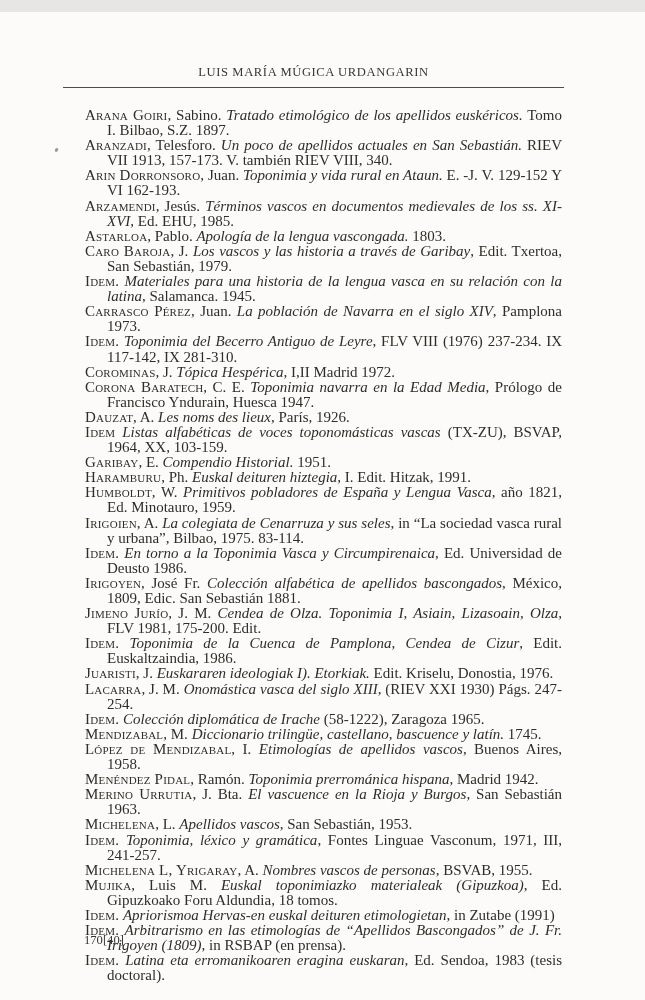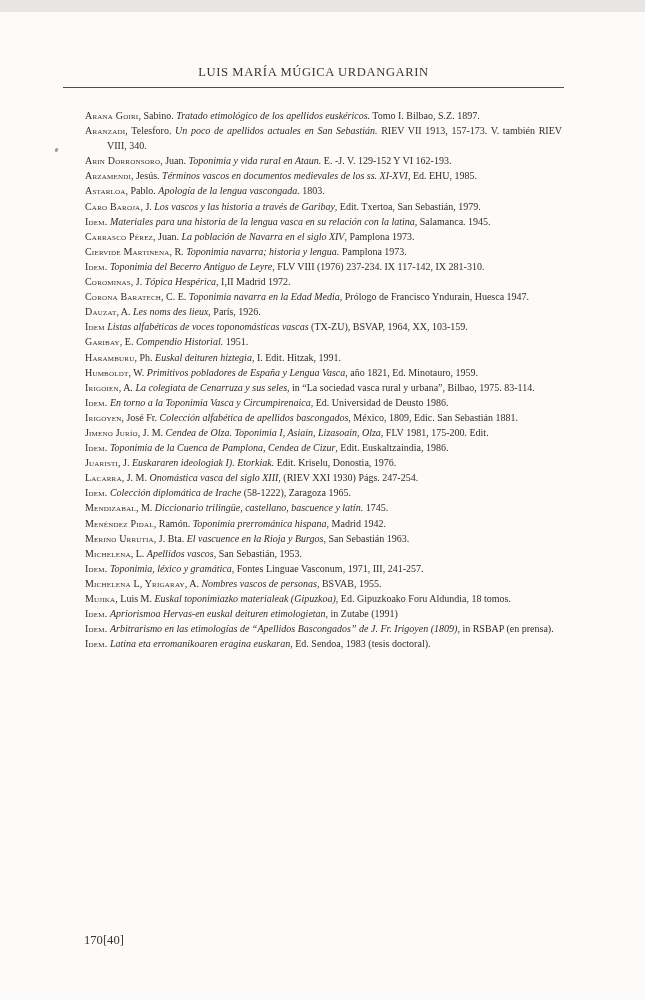--- a/index.html
+++ b/index.html
@@ -39,21 +39,21 @@
     left: 63px;
     width: 501px;
     border: 0;
     border-top: 1.6px solid #504d48;
   }
   .bibliography {
     position: absolute;
     top: 96px;
     left: 85px;
     width: 477px;
-    font-size: 10px;
+    font-size: 15px;
     line-height: 15.1px;
     text-align: justify;
   }
   .entry {
     padding-left: 22px;
     text-indent: -22px;
     margin: 0;
   }
   .seg-smallcaps { font-variant: small-caps; letter-spacing: 0.2px; }
   .seg-italic { font-style: italic; }
@@ -94,38 +94,38 @@
 
   <div class="bibliography">
       <p class="entry"><span class="seg-smallcaps">Arana Goiri</span><span class="seg-normal">, Sabino. </span><span class="seg-italic">Tratado etimológico de los apellidos euskéricos.</span><span class="seg-normal"> Tomo I. Bilbao, S.Z. 1897.</span></p>
       <p class="entry"><span class="seg-smallcaps">Aranzadi</span><span class="seg-normal">, Telesforo. </span><span class="seg-italic">Un poco de apellidos actuales en San Sebastián.</span><span class="seg-normal"> RIEV VII 1913, 157-173. V. también RIEV VIII, 340.</span></p>
       <p class="entry"><span class="seg-smallcaps">Arin Dorronsoro</span><span class="seg-normal">, Juan. </span><span class="seg-italic">Toponimia y vida rural en Ataun.</span><span class="seg-normal"> E. -J. V. 129-152 Y VI 162-193.</span></p>
       <p class="entry"><span class="seg-smallcaps">Arzamendi</span><span class="seg-normal">, Jesús. </span><span class="seg-italic">Términos vascos en documentos medievales de los ss. XI-XVI</span><span class="seg-normal">, Ed. EHU, 1985.</span></p>
       <p class="entry"><span class="seg-smallcaps">Astarloa</span><span class="seg-normal">, Pablo. </span><span class="seg-italic">Apología de la lengua vascongada.</span><span class="seg-normal"> 1803.</span></p>
       <p class="entry"><span class="seg-smallcaps">Caro Baroja</span><span class="seg-normal">, J. </span><span class="seg-italic">Los vascos y las historia a través de Garibay</span><span class="seg-normal">, Edit. Txertoa, San Sebastián, 1979.</span></p>
       <p class="entry"><span class="seg-smallcaps">Idem.</span><span class="seg-normal"> </span><span class="seg-italic">Materiales para una historia de la lengua vasca en su relación con la latina</span><span class="seg-normal">, Salamanca. 1945.</span></p>
       <p class="entry"><span class="seg-smallcaps">Carrasco Pérez</span><span class="seg-normal">, Juan. </span><span class="seg-italic">La población de Navarra en el siglo XIV</span><span class="seg-normal">, Pamplona 1973.</span></p>
-      <p class="entry"><span class="seg-smallcaps">Ciervide Martinena</span><span class="seg-normal">, R. </span><span class="seg-italic">Toponimia navarra; historia y lengua.</span><span class="seg-normal"> Pamplona 1973.</span></p>
       <p class="entry"><span class="seg-smallcaps">Idem.</span><span class="seg-normal"> </span><span class="seg-italic">Toponimia del Becerro Antiguo de Leyre</span><span class="seg-normal">, FLV VIII (1976) 237-234. IX 117-142, IX 281-310.</span></p>
       <p class="entry"><span class="seg-smallcaps">Corominas</span><span class="seg-normal">, J. </span><span class="seg-italic">Tópica Hespérica</span><span class="seg-normal">, I,II Madrid 1972.</span></p>
       <p class="entry"><span class="seg-smallcaps">Corona Baratech</span><span class="seg-normal">, C. E. </span><span class="seg-italic">Toponimia navarra en la Edad Media</span><span class="seg-normal">, Prólogo de Francisco Yndurain, Huesca 1947.</span></p>
       <p class="entry"><span class="seg-smallcaps">Dauzat</span><span class="seg-normal">, A. </span><span class="seg-italic">Les noms des lieux</span><span class="seg-normal">, París, 1926.</span></p>
       <p class="entry"><span class="seg-smallcaps">Idem</span><span class="seg-italic"> Listas alfabéticas de voces toponomásticas vascas</span><span class="seg-normal"> (TX-ZU), BSVAP, 1964, XX, 103-159.</span></p>
       <p class="entry"><span class="seg-smallcaps">Garibay</span><span class="seg-normal">, E. </span><span class="seg-italic">Compendio Historial.</span><span class="seg-normal"> 1951.</span></p>
       <p class="entry"><span class="seg-smallcaps">Haramburu</span><span class="seg-normal">, Ph. </span><span class="seg-italic">Euskal deituren hiztegia</span><span class="seg-normal">, I. Edit. Hitzak, 1991.</span></p>
       <p class="entry"><span class="seg-smallcaps">Humboldt</span><span class="seg-normal">, W. </span><span class="seg-italic">Primitivos pobladores de España y Lengua Vasca</span><span class="seg-normal">, año 1821, Ed. Minotauro, 1959.</span></p>
       <p class="entry"><span class="seg-smallcaps">Irigoien</span><span class="seg-normal">, A. </span><span class="seg-italic">La colegiata de Cenarruza y sus seles</span><span class="seg-normal">, in “La sociedad vasca rural y urbana”, Bilbao, 1975. 83-114.</span></p>
       <p class="entry"><span class="seg-smallcaps">Idem.</span><span class="seg-normal"> </span><span class="seg-italic">En torno a la Toponimia Vasca y Circumpirenaica</span><span class="seg-normal">, Ed. Universidad de Deusto 1986.</span></p>
       <p class="entry"><span class="seg-smallcaps">Irigoyen</span><span class="seg-normal">, José Fr. </span><span class="seg-italic">Colección alfabética de apellidos bascongados</span><span class="seg-normal">, México, 1809, Edic. San Sebastián 1881.</span></p>
       <p class="entry"><span class="seg-smallcaps">Jimeno Jurío</span><span class="seg-normal">, J. M. </span><span class="seg-italic">Cendea de Olza. Toponimia I, Asiain, Lizasoain, Olza,</span><span class="seg-normal"> FLV 1981, 175-200. Edit.</span></p>
       <p class="entry"><span class="seg-smallcaps">Idem.</span><span class="seg-normal"> </span><span class="seg-italic">Toponimia de la Cuenca de Pamplona, Cendea de Cizur</span><span class="seg-normal">, Edit. Euskaltzaindia, 1986.</span></p>
       <p class="entry"><span class="seg-smallcaps">Juaristi</span><span class="seg-normal">, J. </span><span class="seg-italic">Euskararen ideologiak I). Etorkiak.</span><span class="seg-normal"> Edit. Kriselu, Donostia, 1976.</span></p>
       <p class="entry"><span class="seg-smallcaps">Lacarra</span><span class="seg-normal">, J. M. </span><span class="seg-italic">Onomástica vasca del siglo XIII</span><span class="seg-normal">, (RIEV XXI 1930) Págs. 247-254.</span></p>
       <p class="entry"><span class="seg-smallcaps">Idem.</span><span class="seg-normal"> </span><span class="seg-italic">Colección diplomática de Irache</span><span class="seg-normal"> (58-1222), Zaragoza 1965.</span></p>
       <p class="entry"><span class="seg-smallcaps">Mendizabal</span><span class="seg-normal">, M. </span><span class="seg-italic">Diccionario trilingüe, castellano, bascuence y latín.</span><span class="seg-normal"> 1745.</span></p>
+      <p class="entry"><span class="seg-smallcaps">López de Mendizabal</span><span class="seg-normal">, I. </span><span class="seg-italic">Etimologías de apellidos vascos</span><span class="seg-normal">, Buenos Aires, 1958.</span></p>
       <p class="entry"><span class="seg-smallcaps">Menéndez Pidal</span><span class="seg-normal">, Ramón. </span><span class="seg-italic">Toponimia prerrománica hispana</span><span class="seg-normal">, Madrid 1942.</span></p>
       <p class="entry"><span class="seg-smallcaps">Merino Urrutia</span><span class="seg-normal">, J. Bta. </span><span class="seg-italic">El vascuence en la Rioja y Burgos</span><span class="seg-normal">, San Sebastián 1963.</span></p>
       <p class="entry"><span class="seg-smallcaps">Michelena</span><span class="seg-normal">, L. </span><span class="seg-italic">Apellidos vascos</span><span class="seg-normal">, San Sebastián, 1953.</span></p>
       <p class="entry"><span class="seg-smallcaps">Idem.</span><span class="seg-normal"> </span><span class="seg-italic">Toponimia, léxico y gramática</span><span class="seg-normal">, Fontes Linguae Vasconum, 1971, III, 241-257.</span></p>
       <p class="entry"><span class="seg-smallcaps">Michelena L</span><span class="seg-normal">, </span><span class="seg-smallcaps">Yrigaray</span><span class="seg-normal">, A. </span><span class="seg-italic">Nombres vascos de personas</span><span class="seg-normal">, BSVAB, 1955.</span></p>
       <p class="entry"><span class="seg-smallcaps">Mujika</span><span class="seg-normal">, Luis M. </span><span class="seg-italic">Euskal toponimiazko materialeak (Gipuzkoa)</span><span class="seg-normal">, Ed. Gipuzkoako Foru Aldundia, 18 tomos.</span></p>
       <p class="entry"><span class="seg-smallcaps">Idem.</span><span class="seg-normal"> </span><span class="seg-italic">Apriorismoa Hervas-en euskal deituren etimologietan</span><span class="seg-normal">, in Zutabe (1991)</span></p>
       <p class="entry"><span class="seg-smallcaps">Idem.</span><span class="seg-normal"> </span><span class="seg-italic">Arbitrarismo en las etimologías de “Apellidos Bascongados” de J. Fr. Irigoyen (1809)</span><span class="seg-normal">, in RSBAP (en prensa).</span></p>
       <p class="entry"><span class="seg-smallcaps">Idem.</span><span class="seg-normal"> </span><span class="seg-italic">Latina eta erromanikoaren eragina euskaran</span><span class="seg-normal">, Ed. Sendoa, 1983 (tesis doctoral).</span></p>
     </div>

